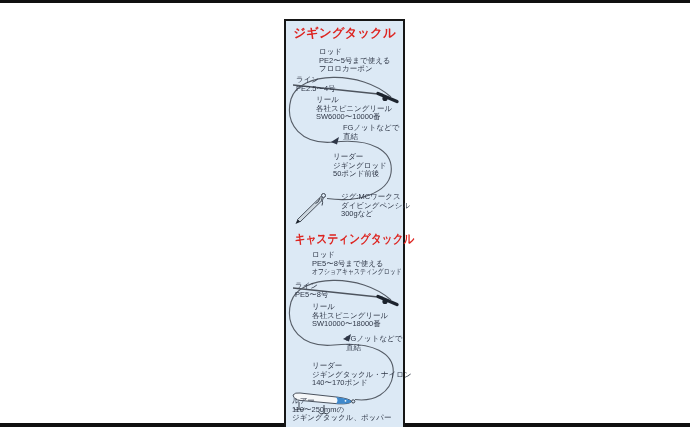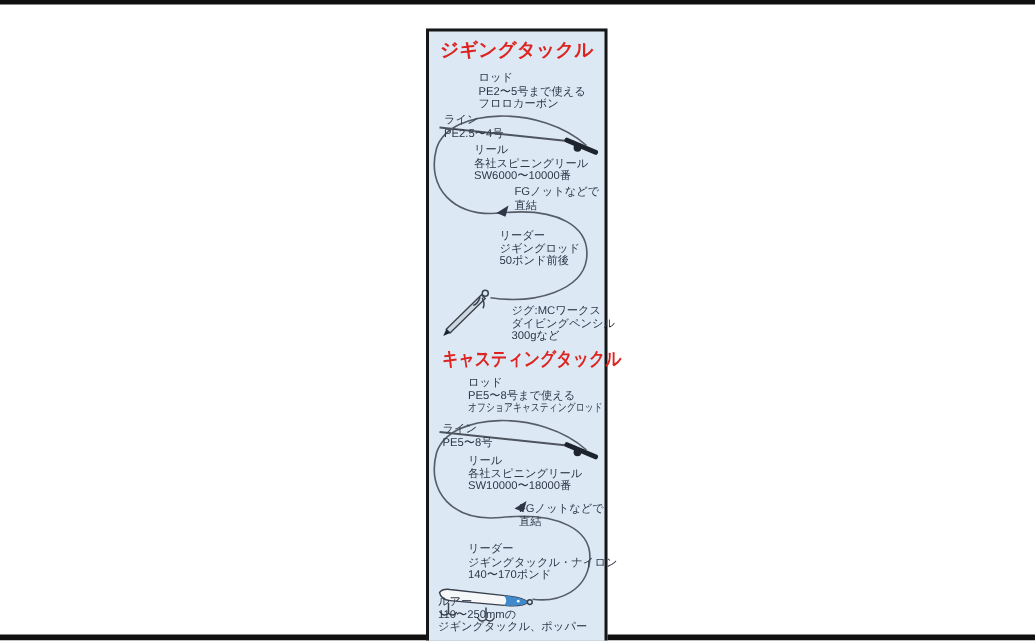--- a/index.html
+++ b/index.html
@@ -91,21 +91,21 @@
       <div>FGノットなどで</div>
       <div>直結</div>
     </div>
 
     <div class="tblock" style="left:47px;top:132px">
       <div>リーダー</div>
       <div>ジギングロッド</div>
       <div>50ポンド前後</div>
     </div>
 
-    <div class="tblock" style="left:55px;top:182px">
+    <div class="tblock" style="left:55px;top:172px">
       <div>ジグ:MCワークス</div>
       <div>ダイビングペンシル</div>
       <div>300gなど</div>
     </div>
 
     <div class="sec-title squish-title" style="top:212px">キャスティングタックル</div>
 
     <div class="tblock" style="left:26px;top:230px">
       <div>ロッド</div>
       <div>PE5〜8号まで使える</div>

